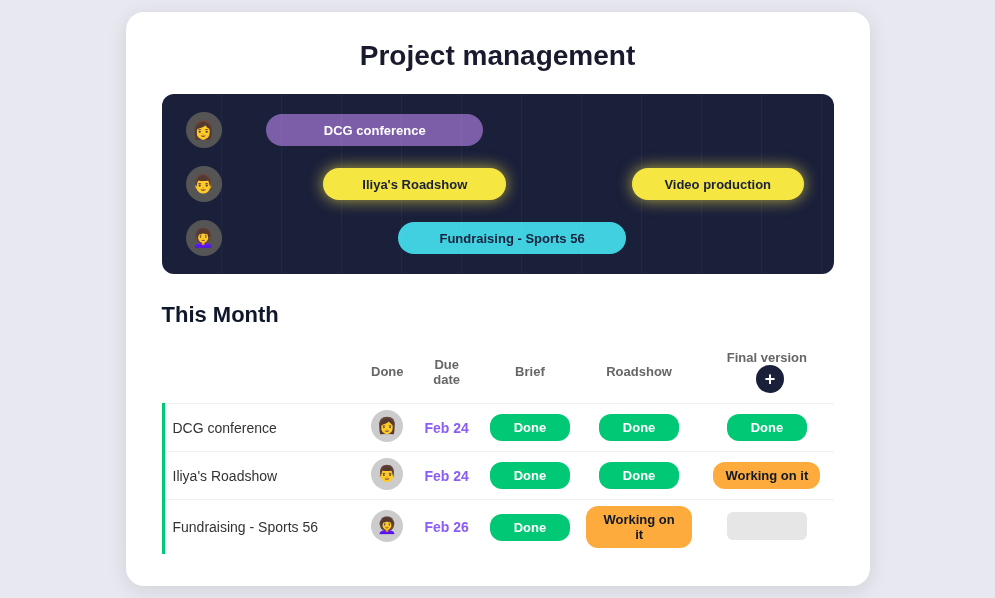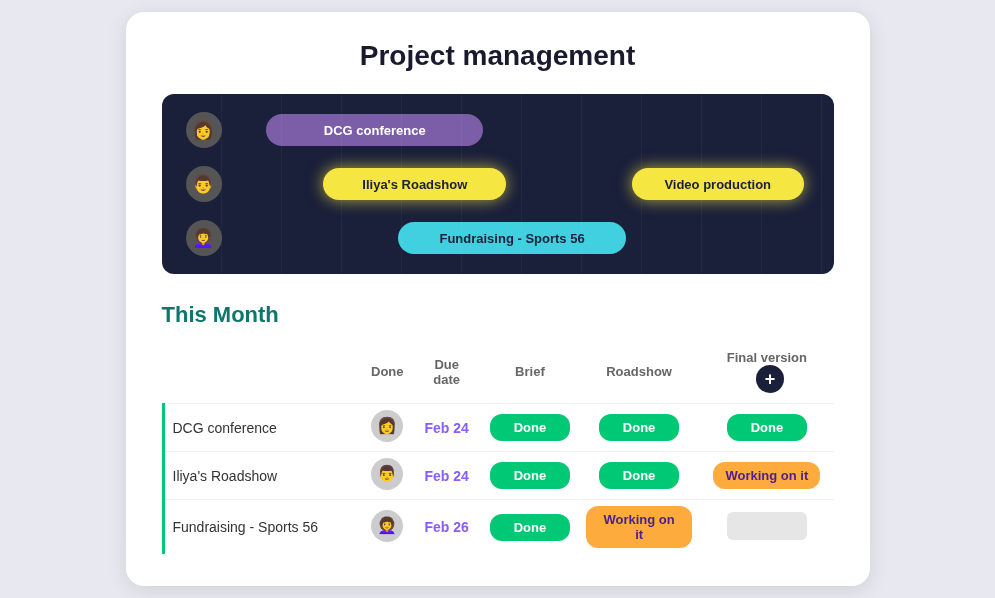--- a/index.html
+++ b/index.html
@@ -130,21 +130,21 @@
     .bar-cyan {
       background: #40d0e0;
       margin-left: 28%;
       width: 40%;
     }
     .bar-yellow-glow {
       filter: drop-shadow(0 0 8px rgba(245,230,66,0.7));
     }
     
     .section-title {
-      color: #0f766e;
+      color: #0f172a;
       font-size: 22px;
       font-weight: 700;
       margin-bottom: 12px;
     }
     
     .proj-table {
       width: 100%;
       border-collapse: collapse;
     }
     .proj-table th {
@@ -179,21 +179,21 @@
       font-size: 13px;
       display: inline-block;
       min-width: 80px;
     }
     .status-done {
       background: #00c875;
       color: white;
     }
     .status-working {
       background: #fdab3d;
-      color: #4c1d95;
+      color: #0f172a;
     }
     .status-empty {
       background: #e6e6e6;
       min-width: 80px;
       height: 28px;
       border-radius: 6px;
       display: inline-block;
     }
     .owner-avatar {
       width: 32px;

